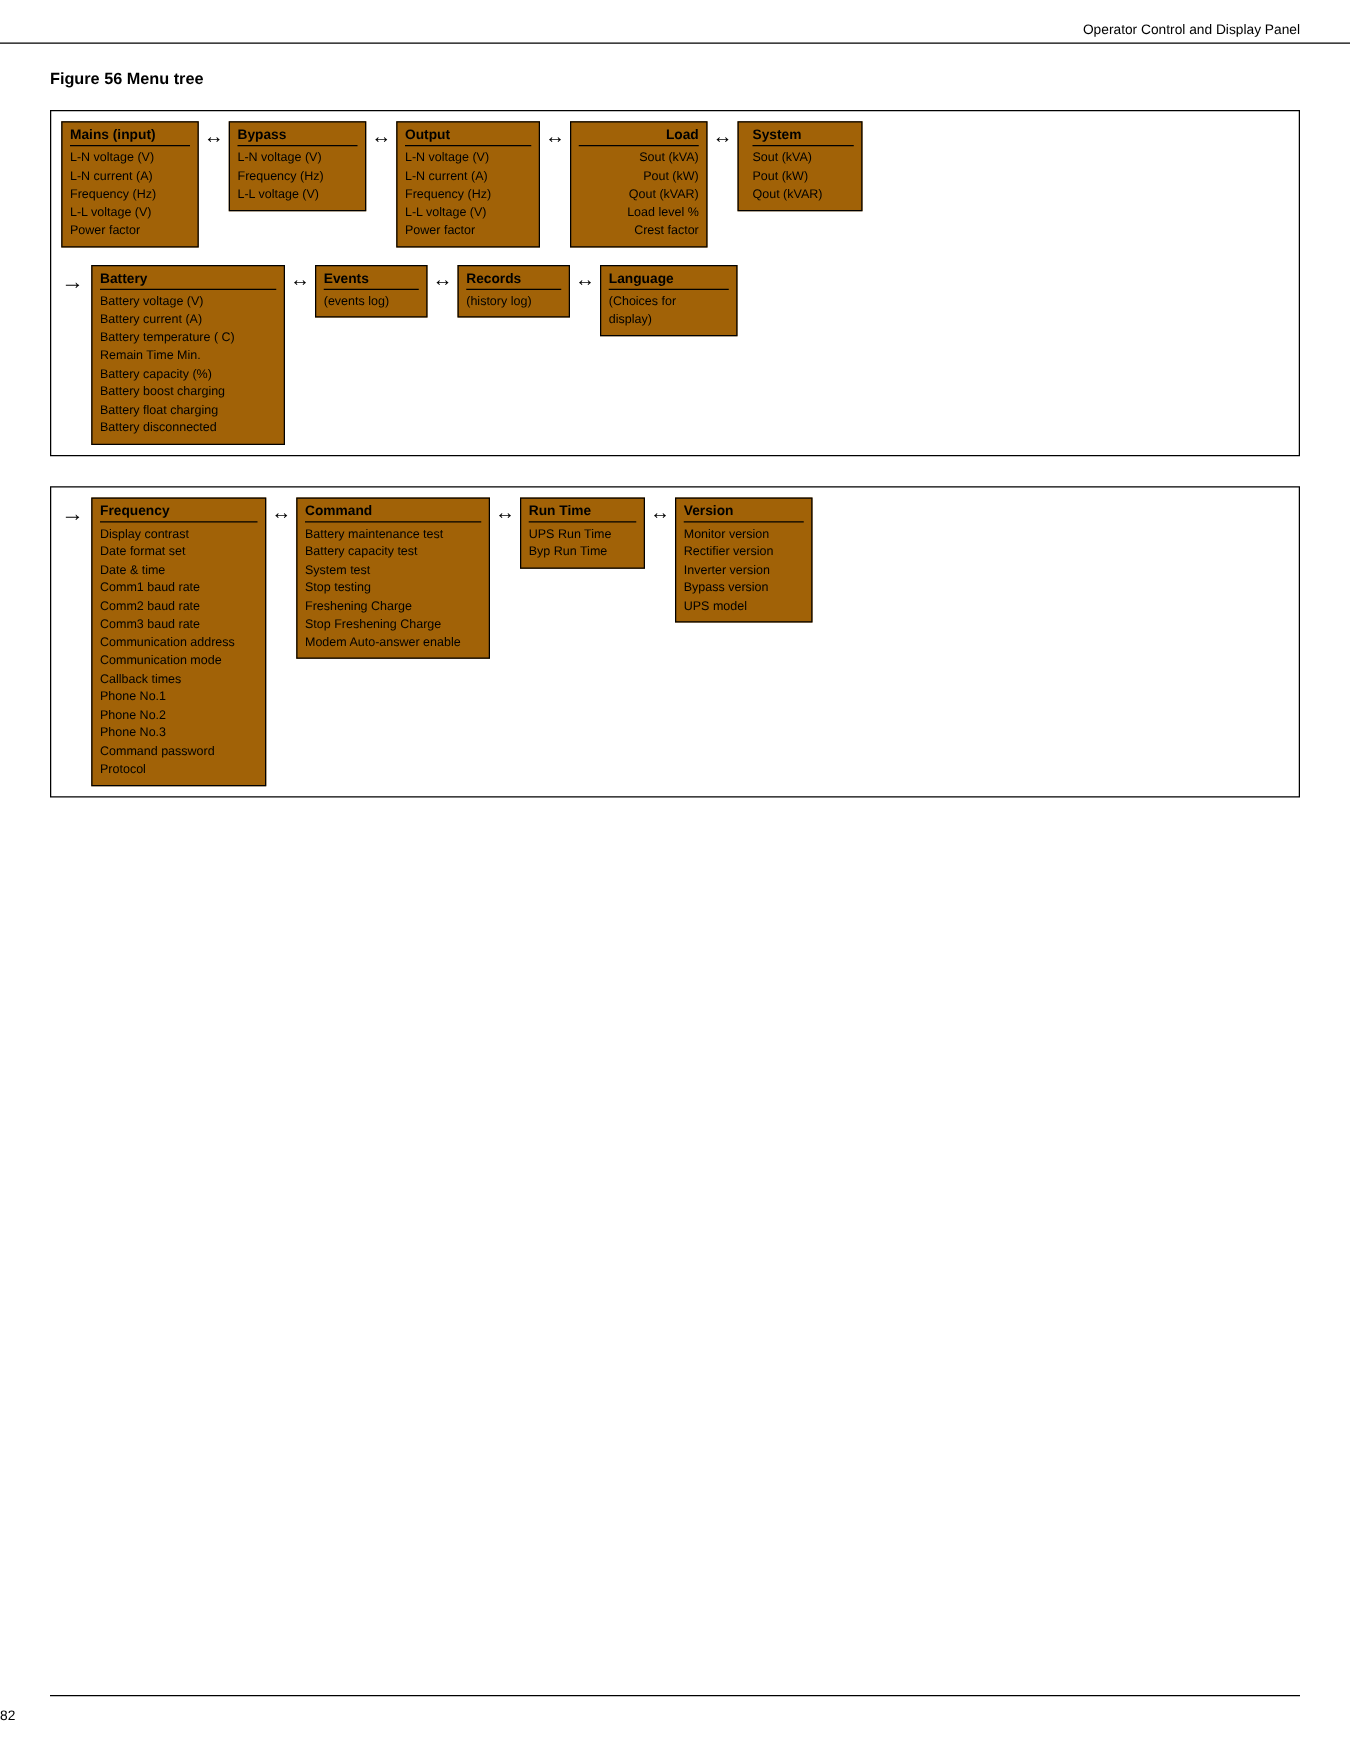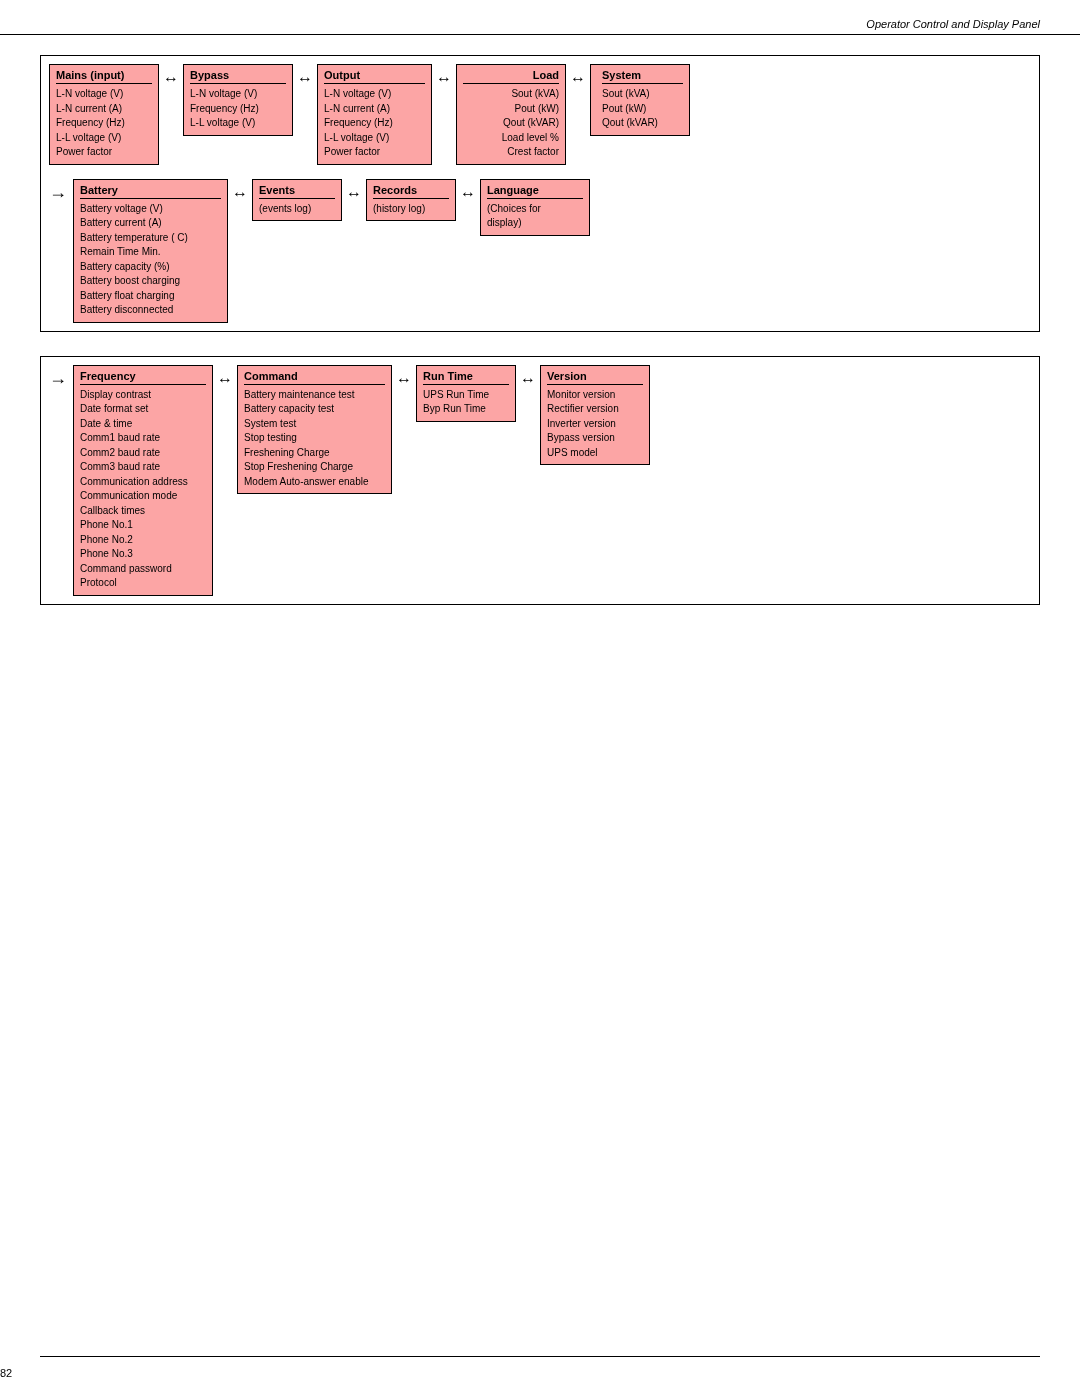--- a/index.html
+++ b/index.html
@@ -7,21 +7,20 @@
       background: #fff;
       font-family: Arial, Helvetica, sans-serif;
       font-size: 11px;
       color: #000;
       width: 1080px;
       min-height: 1397px;
       position: relative;
     }
     .page-header {
       text-align: right;
-      font-style: italic;
       font-size: 11px;
       padding: 18px 40px 4px 40px;
       border-bottom: 1px solid #000;
     }
     .page-content {
       padding: 20px 40px 40px 40px;
     }
     .figure-title {
       font-weight: bold;
       font-size: 13px;
@@ -29,21 +28,21 @@
     }
     
     .menu-tree {
       position: relative;
     }
     
     .node-box {
       border: 1.5px solid #000;
       padding: 4px 6px;
       min-width: 120px;
-      background: #fca5a5;
+      background: #a16207;
     }
     .node-box .node-title {
       font-weight: bold;
       font-size: 11px;
       border-bottom: 1px solid #000;
       margin-bottom: 3px;
       padding-bottom: 2px;
     }
     .node-box .node-items {
       font-size: 10px;
@@ -115,20 +114,23 @@
     }
   </style>
 </head>
 <body>
 
 <div class="page-header">
   <span>Operator Control and Display Panel</span>
 </div>
 
 <div class="page-content">
+  <div class="figure-title">
+    <span>Figure 56  Menu tree</span>
+  </div>
 
   <div class="menu-tree">
 
     
     <div class="rows-12-wrapper">
 
       
       <div class="inner-section-row">
 
         <div class="node-box node-mains">

